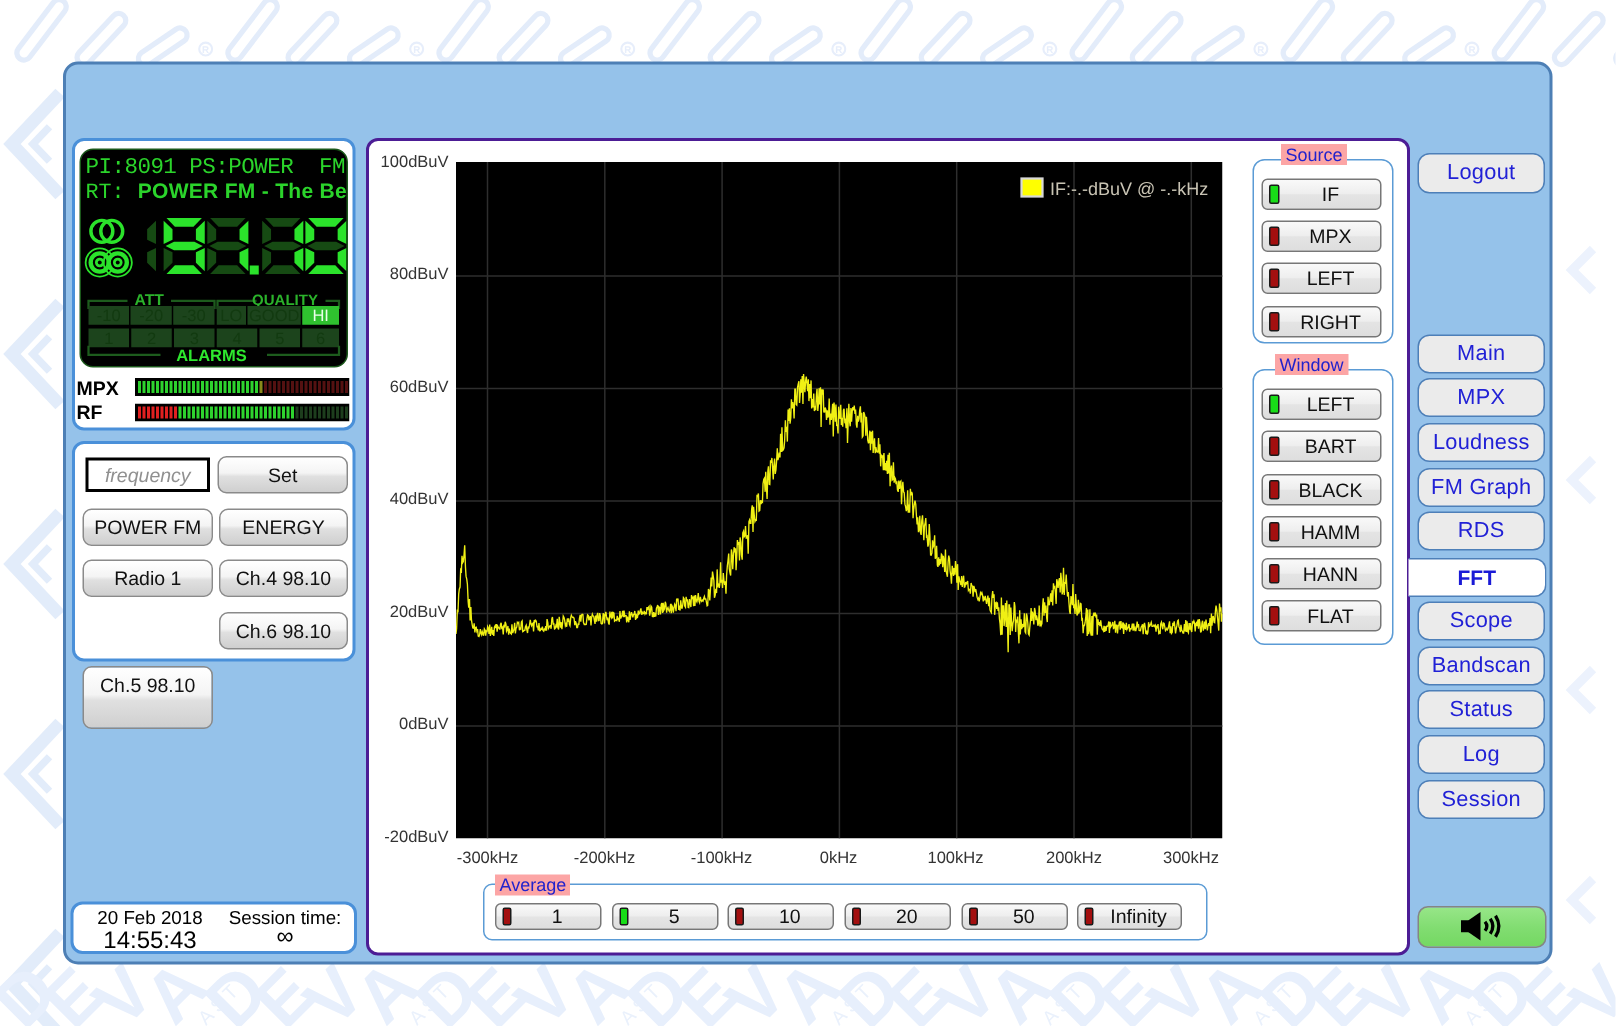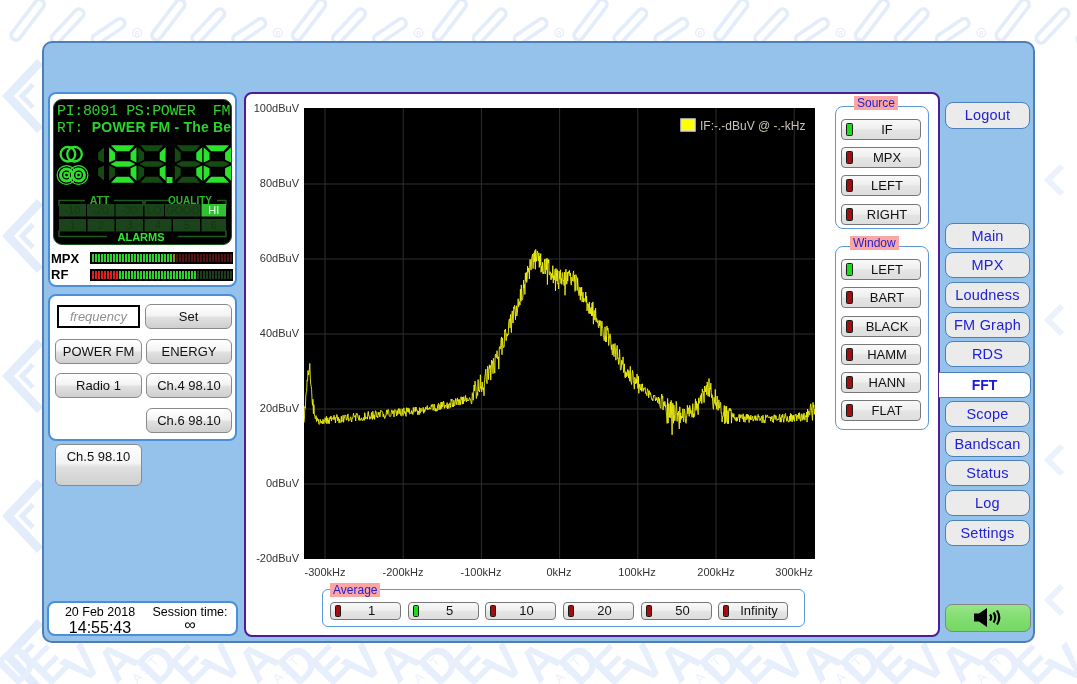--- a/index.html
+++ b/index.html
@@ -501,21 +501,21 @@
   <div class="nav" style="top:180px;">Main</div>
   <div class="nav" style="top:209px;">MPX</div>
   <div class="nav" style="top:239px;">Loudness</div>
   <div class="nav" style="top:269px;">FM Graph</div>
   <div class="nav" style="top:298px;">RDS</div>
   <div id="ffttab">FFT</div>
   <div class="nav" style="top:358px;">Scope</div>
   <div class="nav" style="top:388px;">Bandscan</div>
   <div class="nav" style="top:417px;">Status</div>
   <div class="nav" style="top:447px;">Log</div>
-  <div class="nav" style="top:477px;">Settings</div>
+  <div class="nav" style="top:477px;">Session</div>
   <div id="spk">
         <svg width="83" height="25" style="position:absolute;left:0;top:0;">
 <rect x="28" y="8.5" width="6" height="8" fill="#000"></rect>
 <polygon points="33,8.5 41,3 41,22 33,16.5" fill="#000"></polygon>
 <path d="M 44 9.5 Q 46.5 12.5 44 15.5" fill="none" stroke="#000" stroke-width="2.2"></path>
 <path d="M 47.5 7.5 Q 51 12.5 47.5 17.5" fill="none" stroke="#000" stroke-width="2.2"></path>
 <path d="M 51 5.5 Q 55.5 12.5 51 19.5" fill="none" stroke="#000" stroke-width="2.2"></path>
 </svg>
       </div>
 </div>

